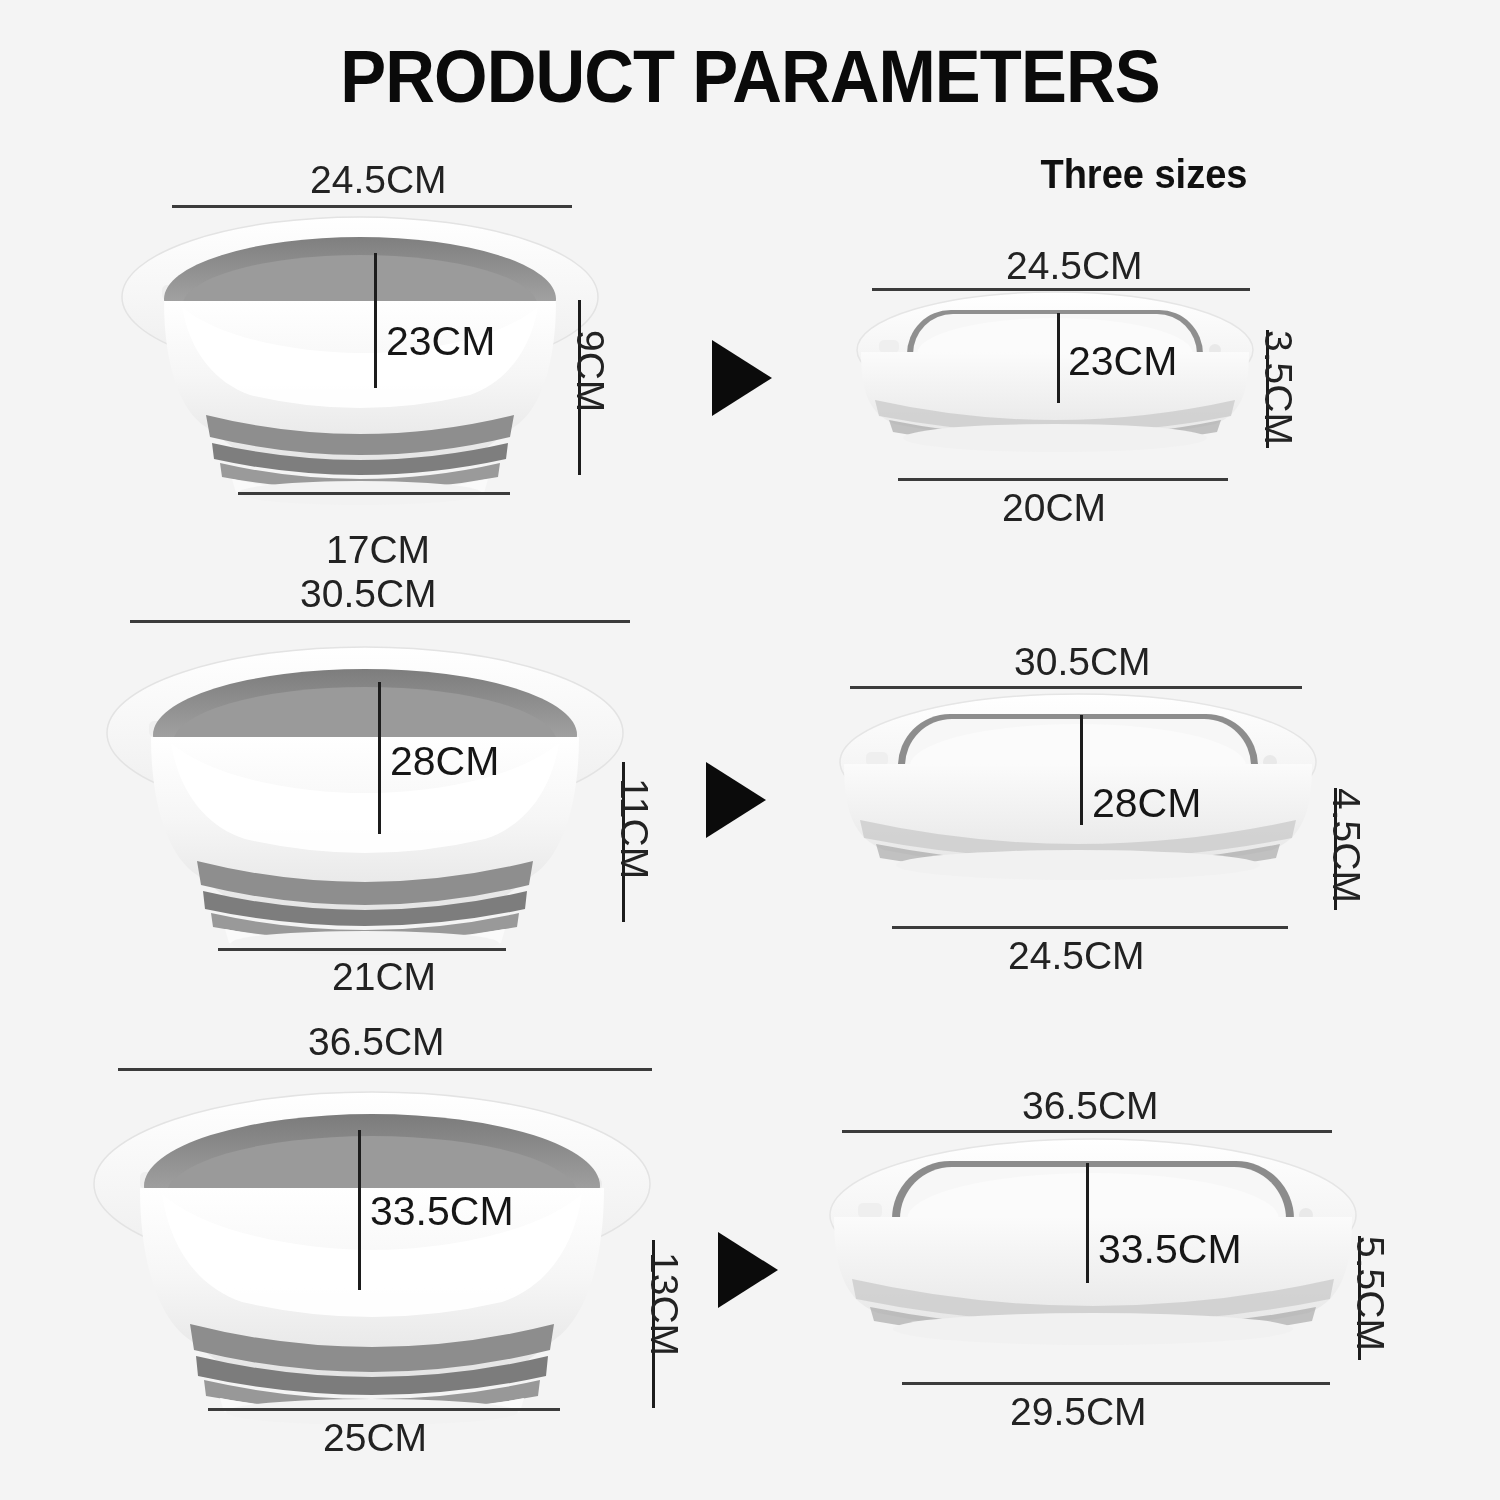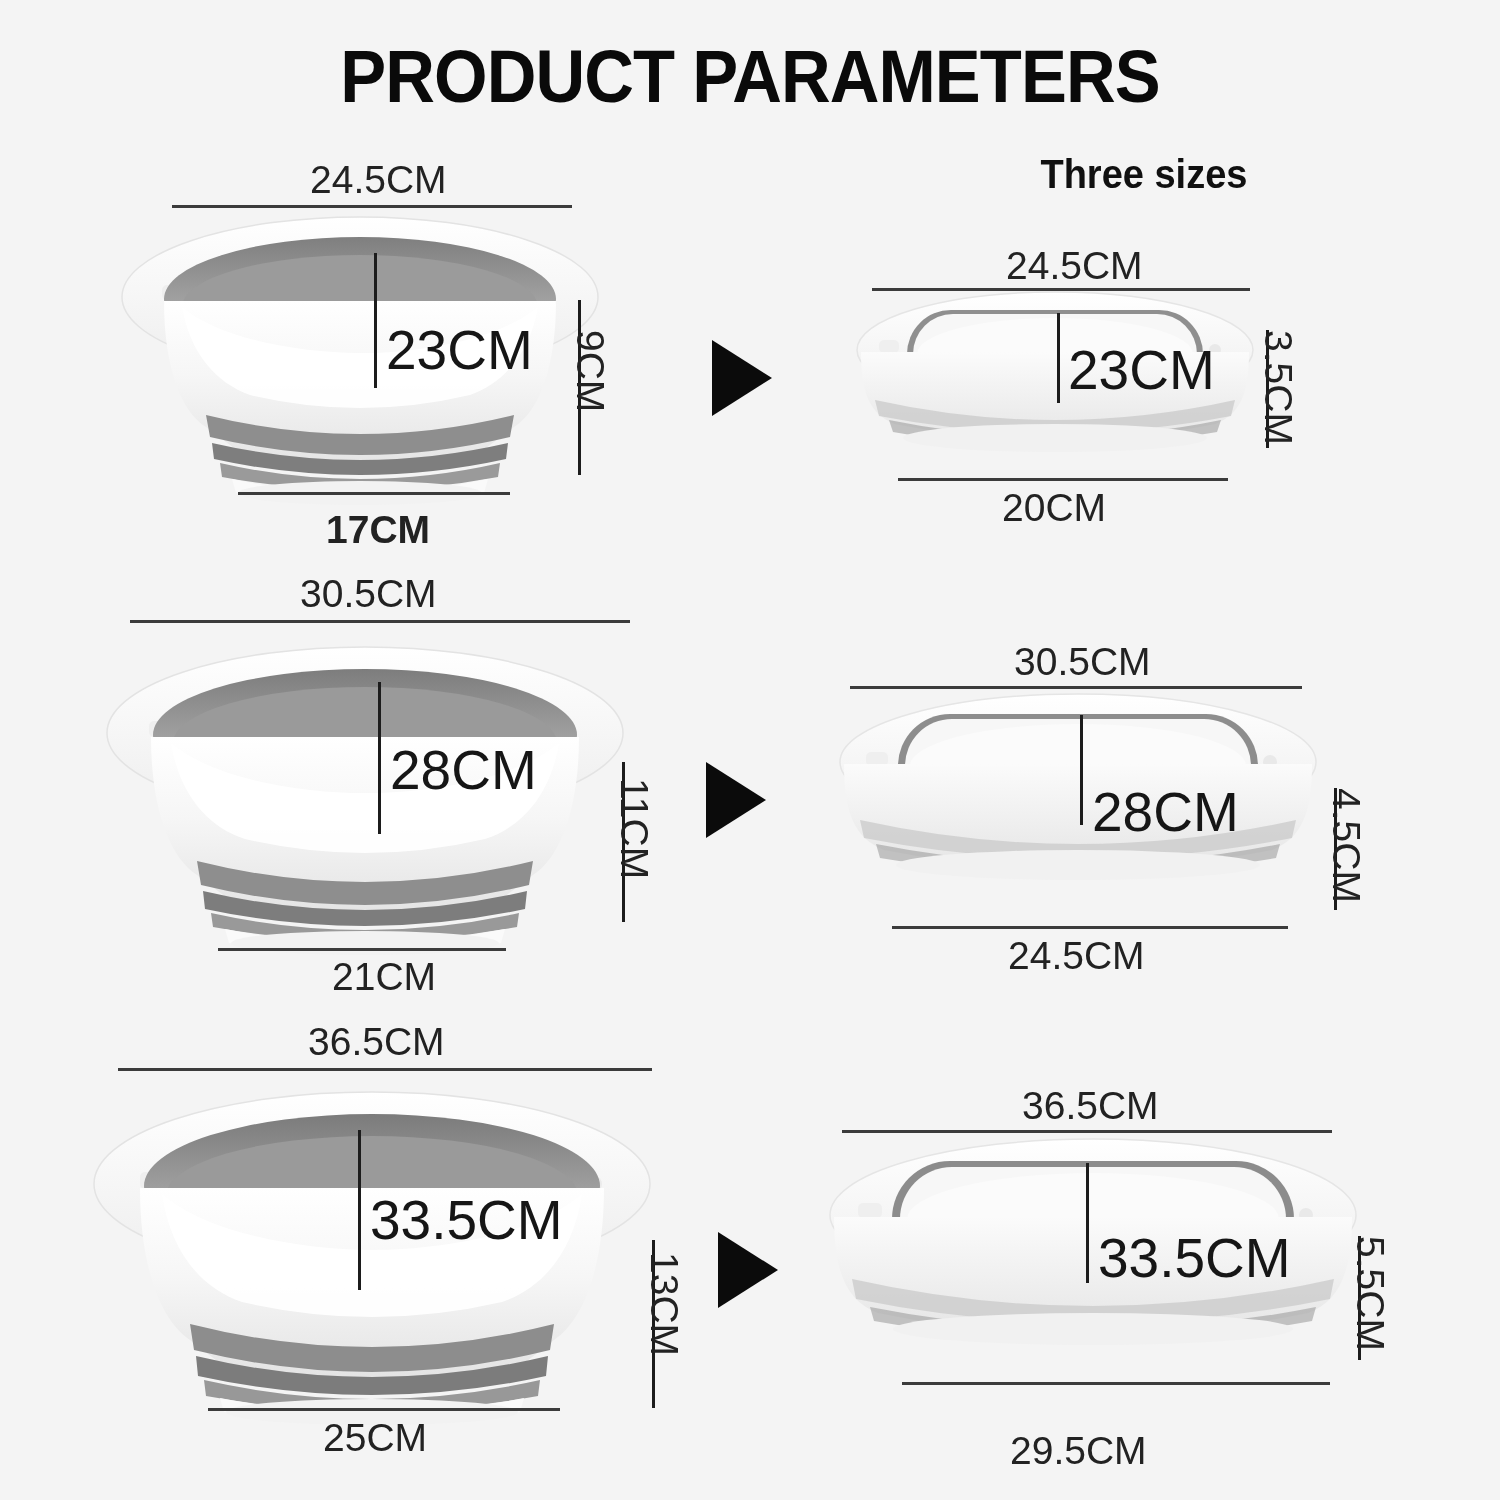--- a/index.html
+++ b/index.html
@@ -44,21 +44,21 @@
     letter-spacing:0px;
     white-space:nowrap;
     font-family:"Liberation Sans", sans-serif;
   }
   .dim-label.vert{
     transform-origin:left top;
     transform:rotate(90deg);
   }
   .dim-label.inner{
     color:#161616;
-    font-size:55px;
+    font-size:41px;
   }
 
   
   .arrow{
     position:absolute;
     width:0;height:0;
     border-top:38px solid transparent;
     border-bottom:38px solid transparent;
     border-left:60px solid #0b0b0b;
   }
@@ -118,21 +118,21 @@
   <div class="dimline-h" style="left:172px;top:205px;width:400px;"></div>
   <div class="dim-label" style="left:310px;top:158px;">24.5CM</div>
 
   <div class="dimline-v" style="left:374px;top:253px;height:135px;"></div>
   <div class="dim-label inner" style="left:386px;top:318px;">23CM</div>
 
   <div class="dimline-v" style="left:578px;top:300px;height:175px;"></div>
   <div class="dim-label vert" style="left:612px;top:330px;">9CM</div>
 
   <div class="dimline-h" style="left:238px;top:492px;width:272px;"></div>
-  <div class="dim-label" style="left:326px;top:508px;font-weight:bold;">17CM</div>
+  <div class="dim-label" style="left:326px;top:528px;">17CM</div>
 
   <div class="arrow" style="left:712px;top:340px;"></div>
 
   <div class="basin" style="left:855px;top:288px;">
     <svg width="400" height="185" viewBox="0 0 400 185">
       <defs>
         <linearGradient id="cRimS" x1="0" y1="0" x2="0" y2="1">
           <stop offset="0" stop-color="#ffffff"></stop>
             <stop offset="1" stop-color="#ececec"></stop>
         </linearGradient>
@@ -327,15 +327,15 @@
   <div class="dimline-h" style="left:842px;top:1130px;width:490px;"></div>
   <div class="dim-label" style="left:1022px;top:1084px;">36.5CM</div>
 
   <div class="dimline-v" style="left:1086px;top:1163px;height:120px;"></div>
   <div class="dim-label inner" style="left:1098px;top:1226px;">33.5CM</div>
 
   <div class="dimline-v" style="left:1358px;top:1236px;height:124px;"></div>
   <div class="dim-label vert" style="left:1392px;top:1236px;">5.5CM</div>
 
   <div class="dimline-h" style="left:902px;top:1382px;width:428px;"></div>
-  <div class="dim-label" style="left:1010px;top:1390px;margin-top:39px;">29.5CM</div>
+  <div class="dim-label" style="left:1010px;top:1390px;">29.5CM</div>
 
 </div>
 
 </body></html>

